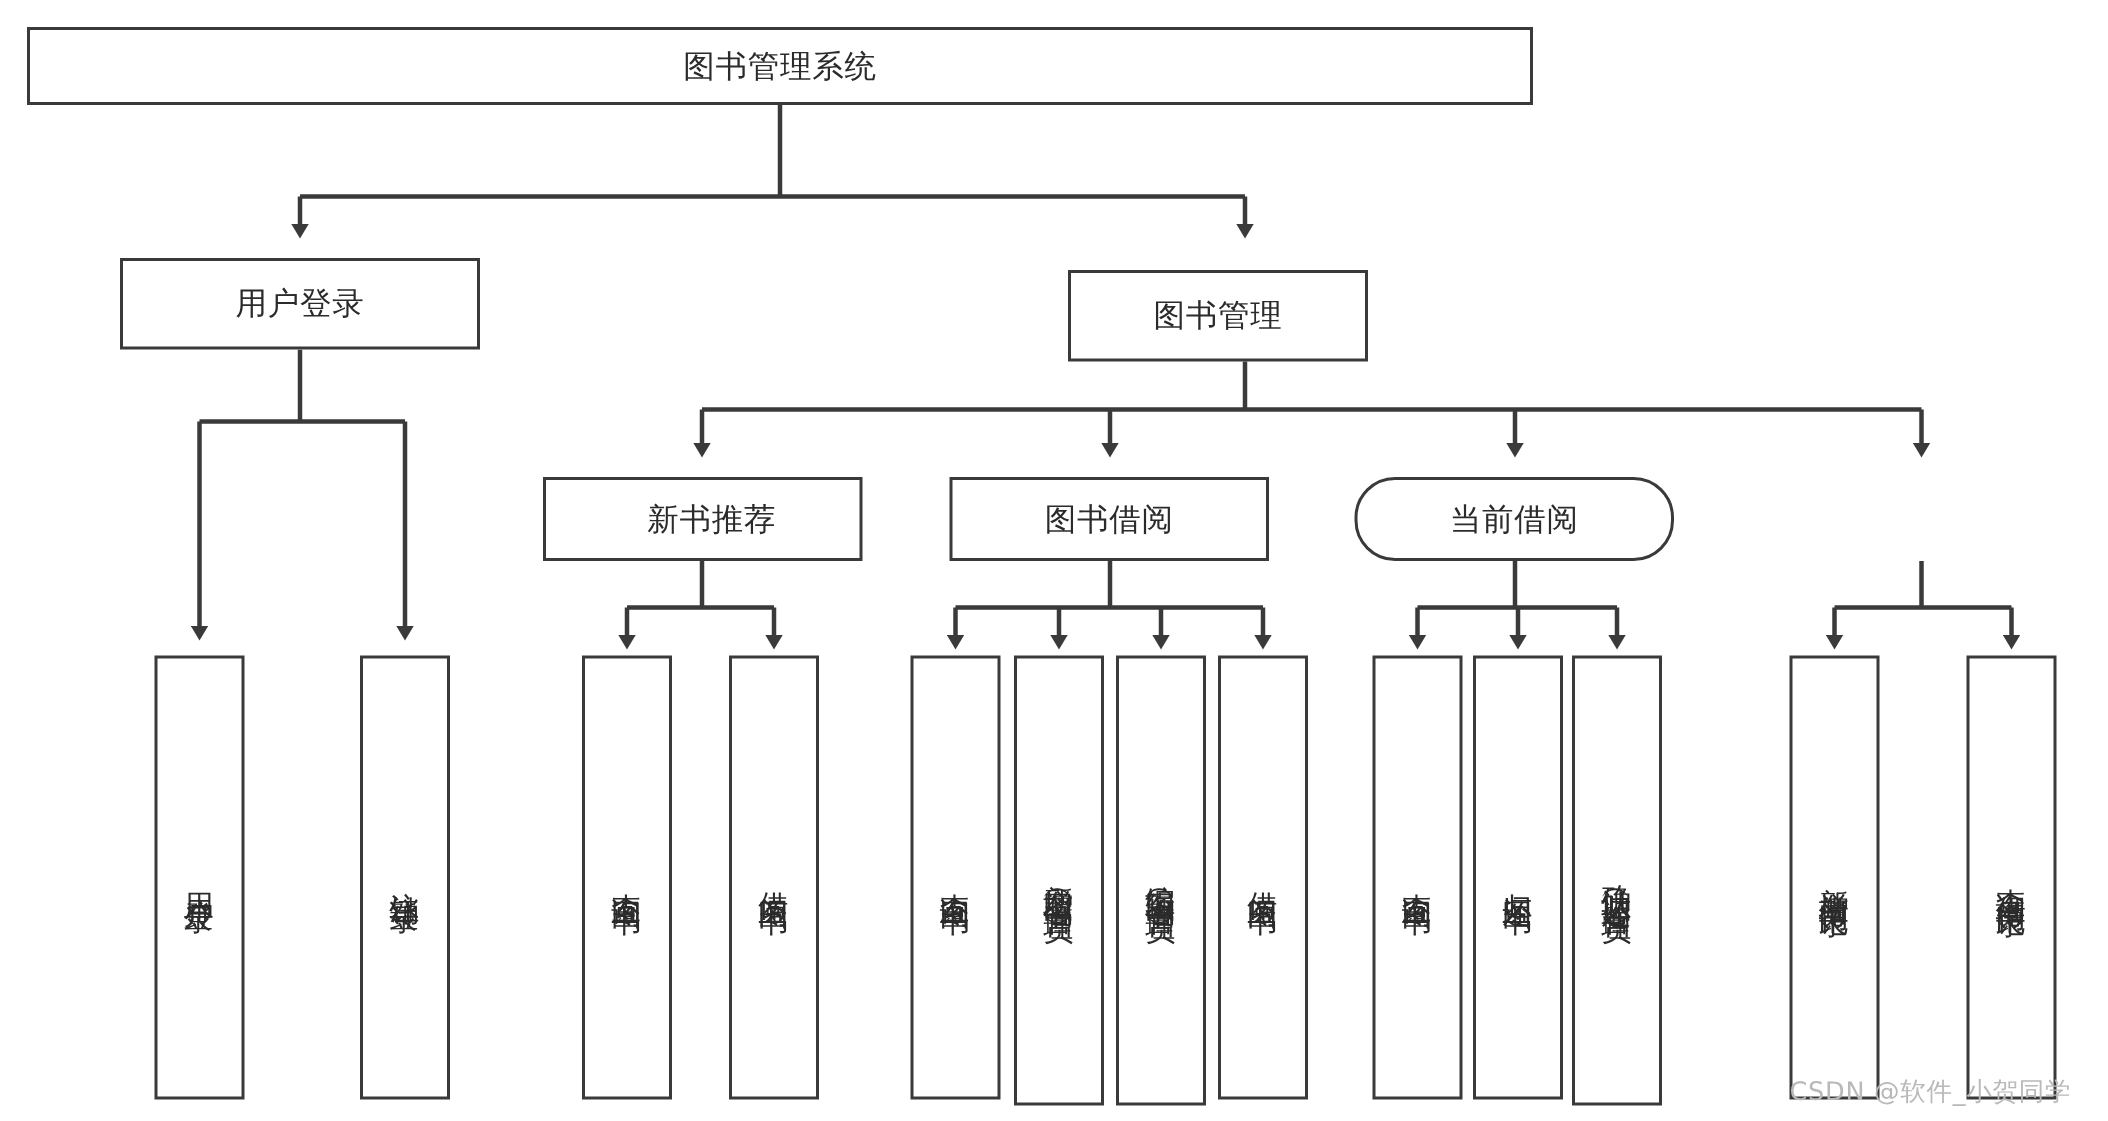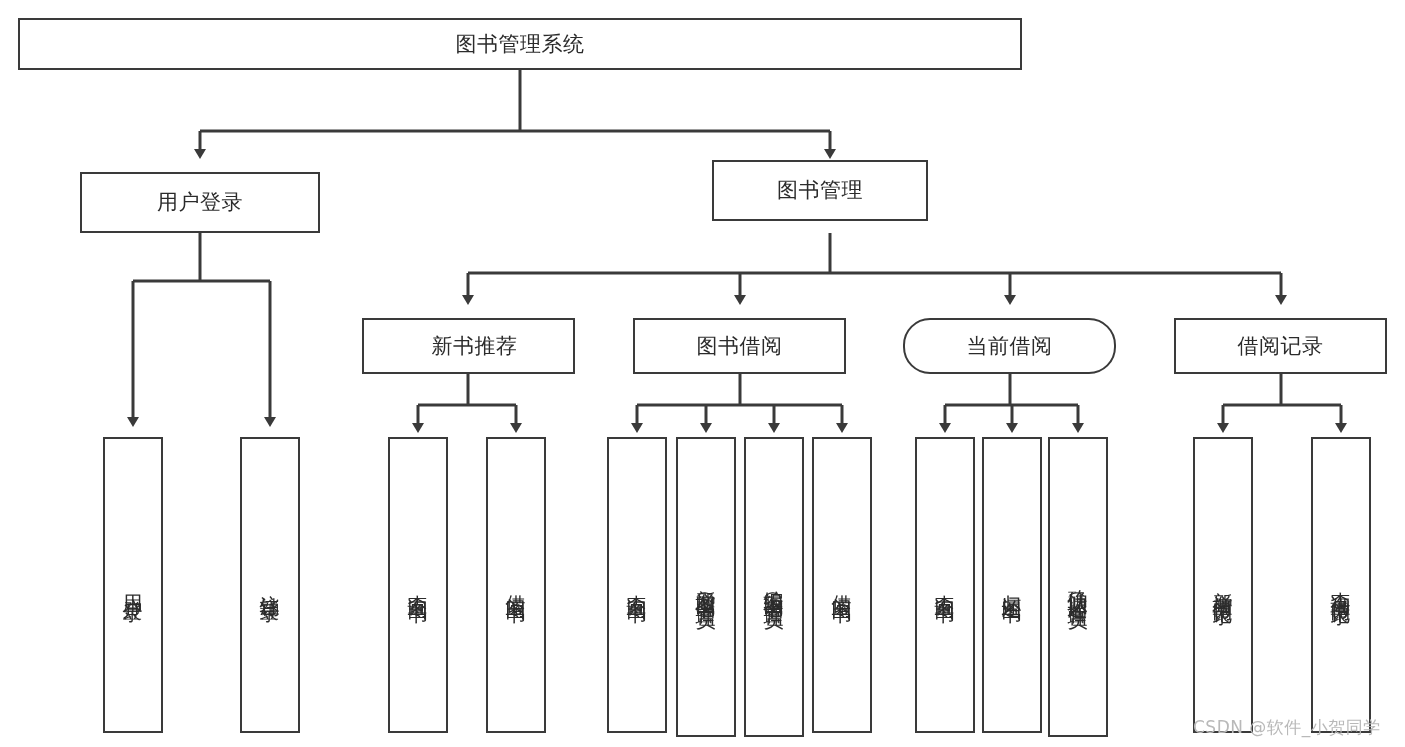--- a/index.html
+++ b/index.html
@@ -117,35 +117,32 @@
     </g>
   </svg>
 
   <div class="node-box" style="left:18px; top:18px; width:1004px; height:52px;">
     <span class="node-label">图书管理系统</span>
   </div>
 
   <div class="node-box" style="left:80px; top:172px; width:240px; height:61px;">
     <span class="node-label">用户登录</span>
   </div>
-  <div class="node-box" style="left:712px; top:160px; width:216px; height:61px;">
+  <div class="node-box" style="left:712px; top:180px; width:200px; height:61px;">
     <span class="node-label">图书管理</span>
   </div>
 
   <div class="node-box" style="left:362px; top:318px; width:213px; height:56px;padding-left:12px;">
     <span class="node-label">新书推荐</span>
   </div>
   <div class="node-box" style="left:633px; top:318px; width:213px; height:56px;justify-content:center;">
     <span class="node-label">图书借阅</span>
   </div>
   <div class="node-box" style="left:903px; top:318px; width:213px; height:56px;border-radius:27px;">
     <span class="node-label">当前借阅</span>
-  </div>
-  <div class="node-box" style="left:1174px; top:318px; width:213px; height:56px;">
-    <span class="node-label">借阅记录</span>
   </div>
 
   <div class="node-box vertical" style="left:103px; top:437px; width:60px; height:296px;">
     <span class="node-label">用户登录</span>
   </div>
   <div class="node-box vertical" style="left:240px; top:437px; width:60px; height:296px;">
     <span class="node-label">注销登录</span>
   </div>
 
   <div class="node-box vertical" style="left:388px; top:437px; width:60px; height:296px;">

